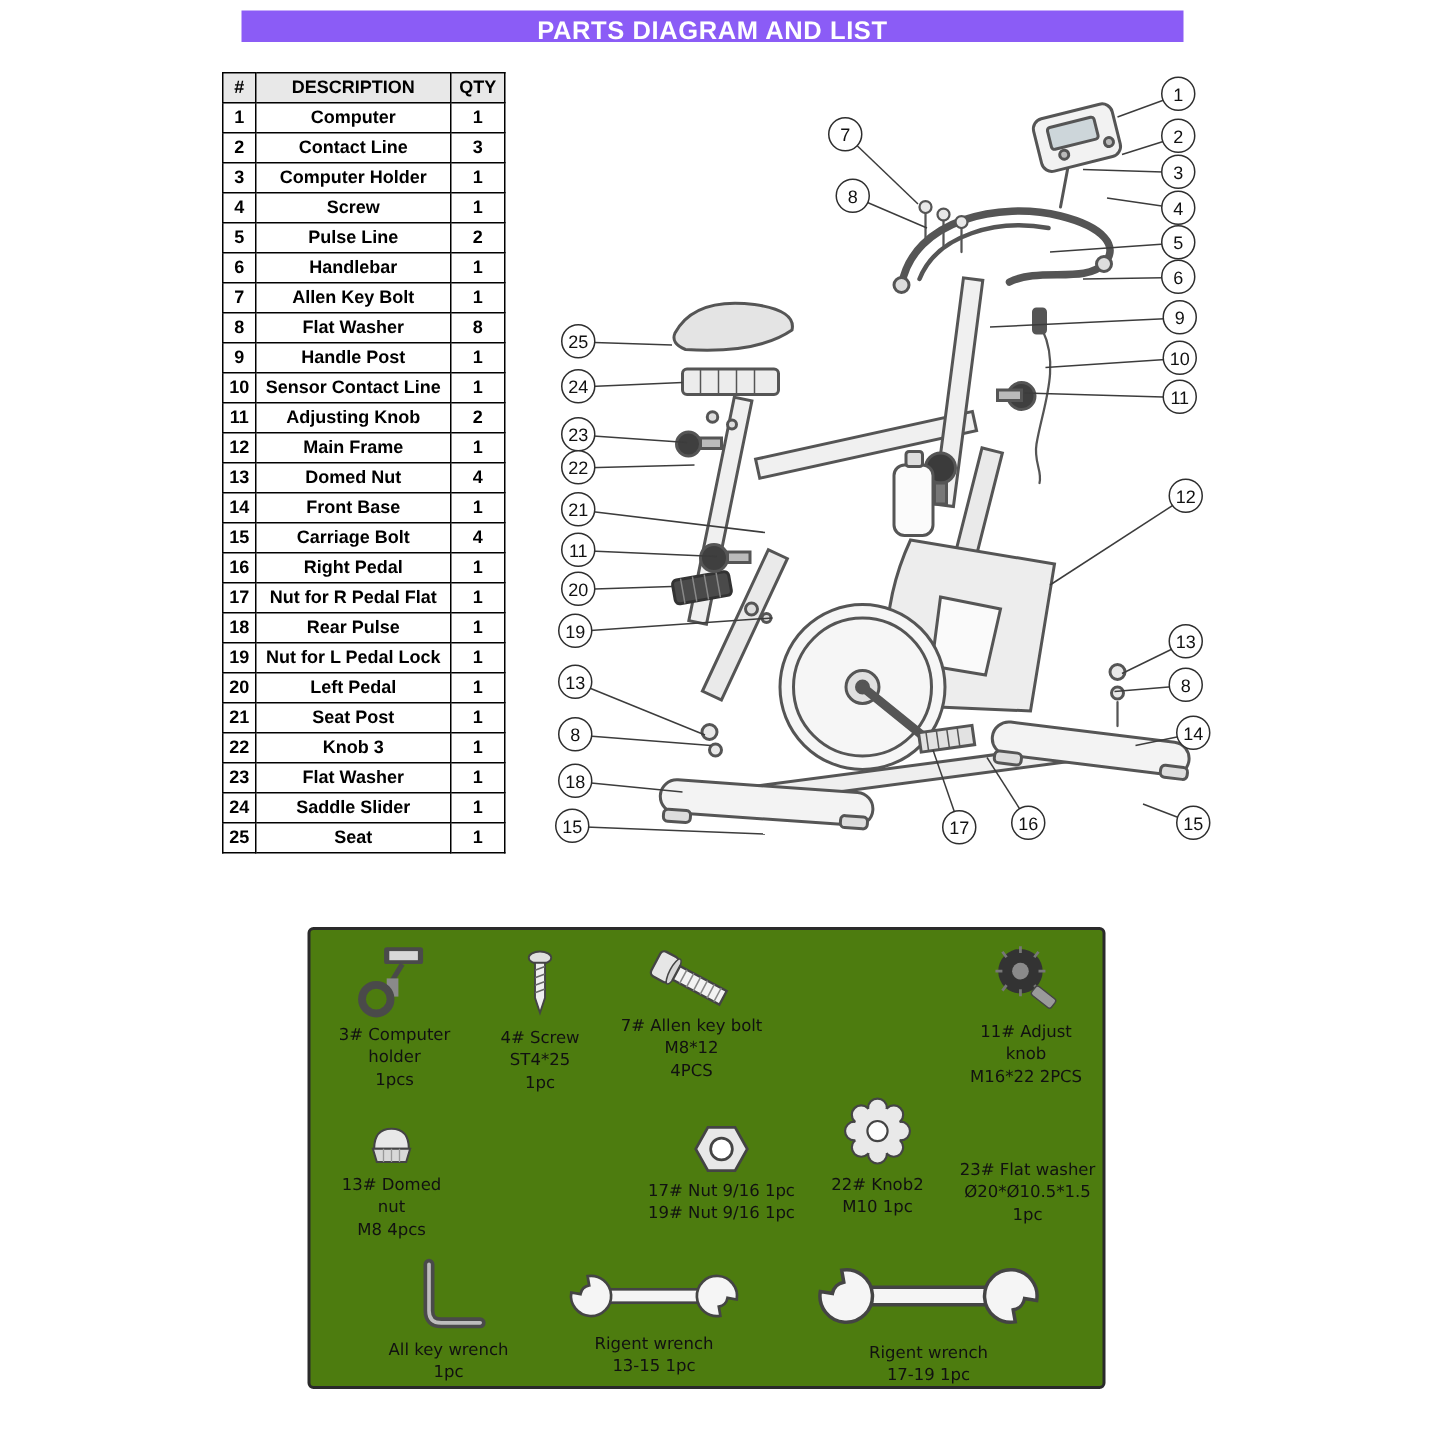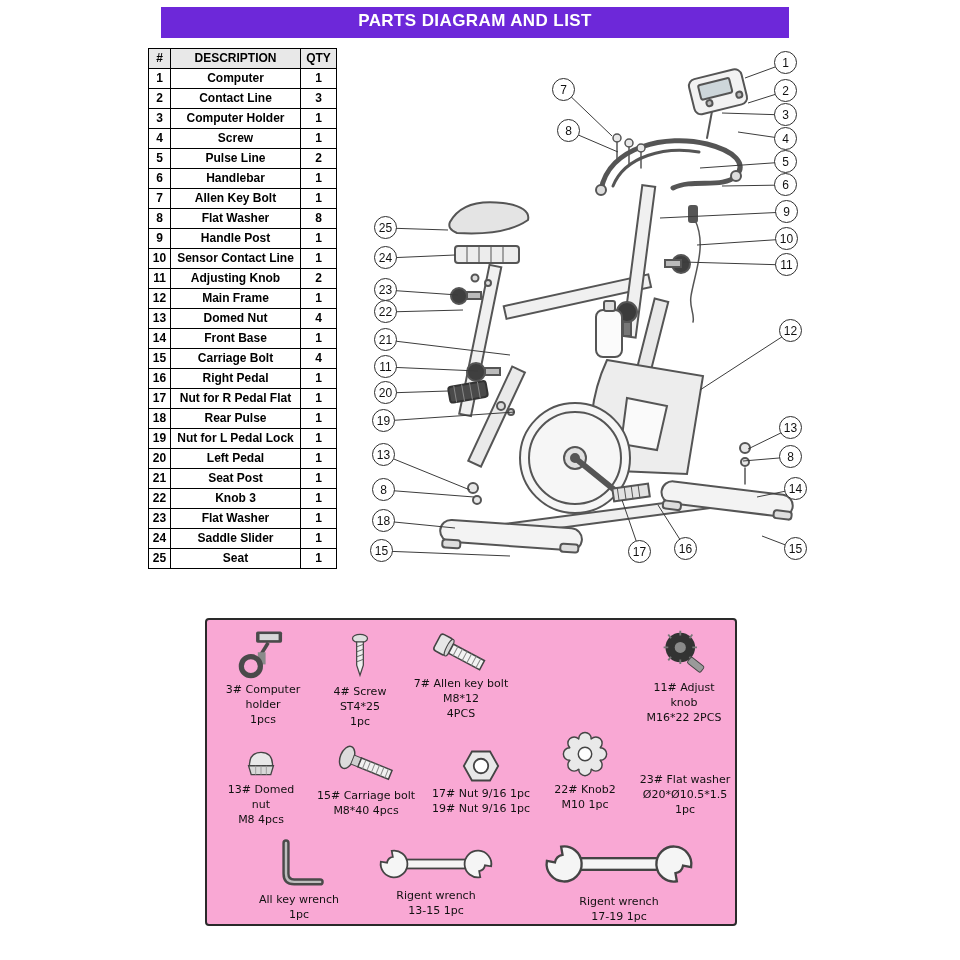--- a/index.html
+++ b/index.html
@@ -1,37 +1,37 @@
 <!DOCTYPE html>
 <html><head>
 <meta charset="utf-8">
 <style>
   *{box-sizing:border-box;margin:0;padding:0}
   html,body{width:960px;height:960px}
   body{position:relative;background:#fff;overflow:hidden;font-family:"Liberation Sans",sans-serif}
 
-  .title-bar{position:absolute;left:161px;top:7px;width:628px;height:31px;background:#6d28d9;color:#fff;
+  .title-bar{position:absolute;left:161px;top:7px;width:628px;height:21px;background:#8b5cf6;color:#fff;
     font-weight:bold;font-size:17px;letter-spacing:.4px;text-align:center;line-height:27px}
 
   table.parts-table{position:absolute;left:148px;top:48px;border-collapse:collapse;
     font-size:12px;font-weight:bold;color:#000;background:#fff}
   .parts-table th,.parts-table td{border:1px solid #000;height:19.4px;line-height:19px;padding:0 3px;white-space:nowrap}
   .parts-table th{background:#e8e8e8;text-align:center}
   .c-num{width:22px;text-align:center}
   .c-desc{width:130px;text-align:center}
   .c-qty{width:36px;text-align:center}
 
   .bike-wrap{position:absolute;left:355px;top:40px;z-index:1}
   #leader-lines{position:absolute;left:0;top:0;z-index:2;pointer-events:none}
   #leader-lines line{stroke:#3c3c3c;stroke-width:1}
   .callout{position:absolute;z-index:3;width:23px;height:23px;border:1.5px solid #2e2e2e;border-radius:50%;
     background:#fff;font-size:12px;color:#111;display:flex;align-items:center;justify-content:center}
 
   .hw-box{position:absolute;left:205px;top:618px;width:532px;height:308px;border:2px solid #2a2a2a;
-    border-radius:4px;background:#f9a8d4}
+    border-radius:4px;background:#4d7c0f}
   .hw-item{position:absolute;text-align:center;font-size:11px;line-height:15px;color:#111;
     font-family:"DejaVu Sans",sans-serif}
   .hw-icon{display:flex;justify-content:center;align-items:flex-end;margin-bottom:2px}
   .hw-1{left:8px;top:8px;width:96px}
   .hw-2{left:108px;top:10px;width:90px}
   .hw-3{left:200px;top:14px;width:108px}
   .hw-3 svg{transform:rotate(28deg)}
   .hw-4{left:312px;top:14px;width:122px}
   .hw-5{left:428px;top:8px;width:98px}
   .hw-6{left:10px;top:128px;width:88px}
@@ -415,32 +415,20 @@
         <path d="M5 20 Q5 5 18 5 Q31 5 31 20 Z" fill="#e8e8e8" stroke="#444" stroke-width="1.5"></path>
         <path d="M4 20 H32 L29 30 H7 Z" fill="#d8d8d8" stroke="#444" stroke-width="1.5"></path>
         <path d="M12 20 V30 M18 20 V30 M24 20 V30" stroke="#999" stroke-width="1"></path>
       </svg>
     </div>
     <div>13# Domed</div>
     <div>nut</div>
     <div>M8   4pcs</div>
   </div>
 
-  <div class="hw-item hw-7">
-    <div class="hw-icon">
-      <svg width="62" height="42" viewBox="0 0 64 28">
-        <ellipse cx="11" cy="14" rx="7" ry="12" fill="#dcdcdc" stroke="#444" stroke-width="1.5"></ellipse>
-        <rect x="17" y="9" width="8" height="10" fill="#cfcfcf" stroke="#444" stroke-width="1"></rect>
-        <rect x="25" y="9" width="34" height="10" fill="#f0f0f0" stroke="#444" stroke-width="1.5"></rect>
-        <path d="M30 9 V19 M35 9 V19 M40 9 V19 M45 9 V19 M50 9 V19 M55 9 V19" stroke="#888" stroke-width="1"></path>
-      </svg>
-    </div>
-    <div>15# Carriage bolt</div>
-    <div>M8*40   4pcs</div>
-  </div>
 
   <div class="hw-item hw-8">
     <div class="hw-icon">
       <svg width="38" height="36" viewBox="0 0 42 38">
         <polygon points="11,3 31,3 40,19 31,35 11,35 2,19" fill="#e8e8e8" stroke="#444" stroke-width="2"></polygon>
         <circle cx="21" cy="19" r="8" fill="#fff" stroke="#444" stroke-width="2"></circle>
       </svg>
     </div>
     <div>17# Nut 9/16 1pc</div>
     <div>19# Nut 9/16 1pc</div>

